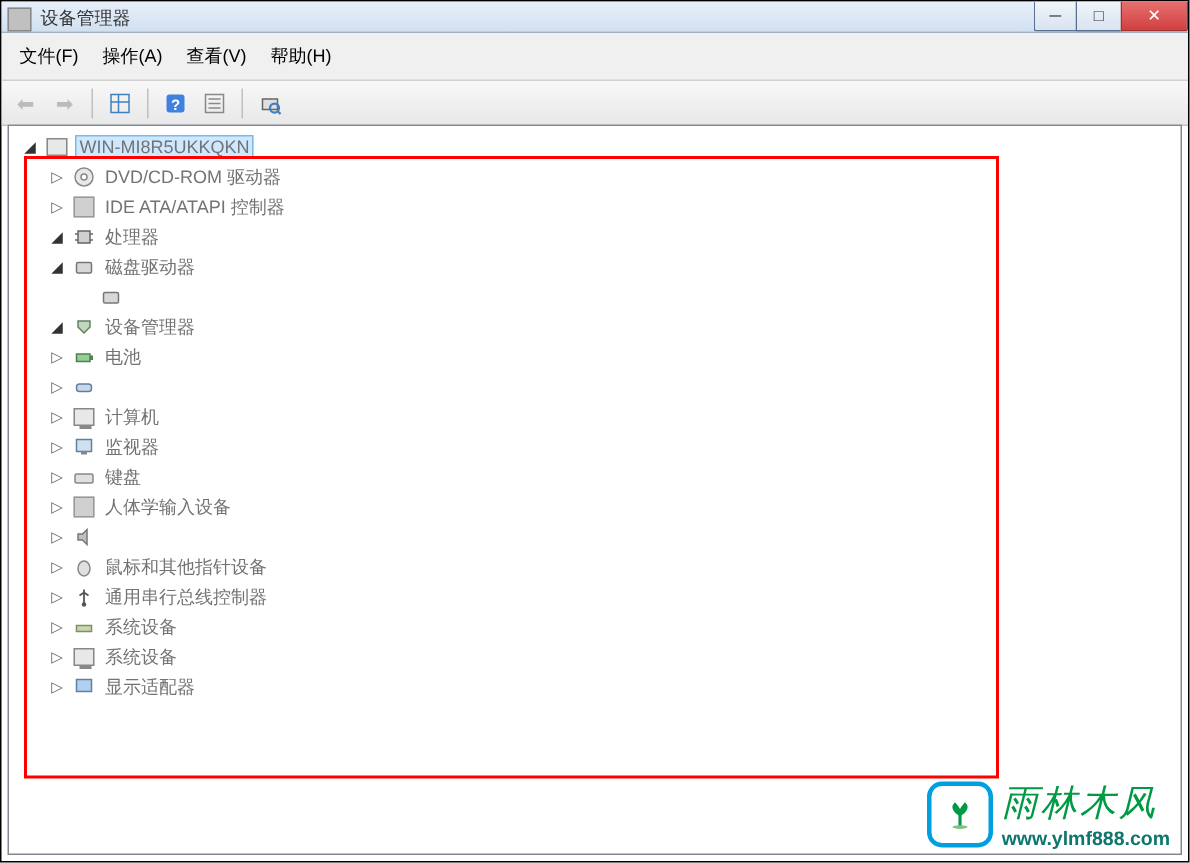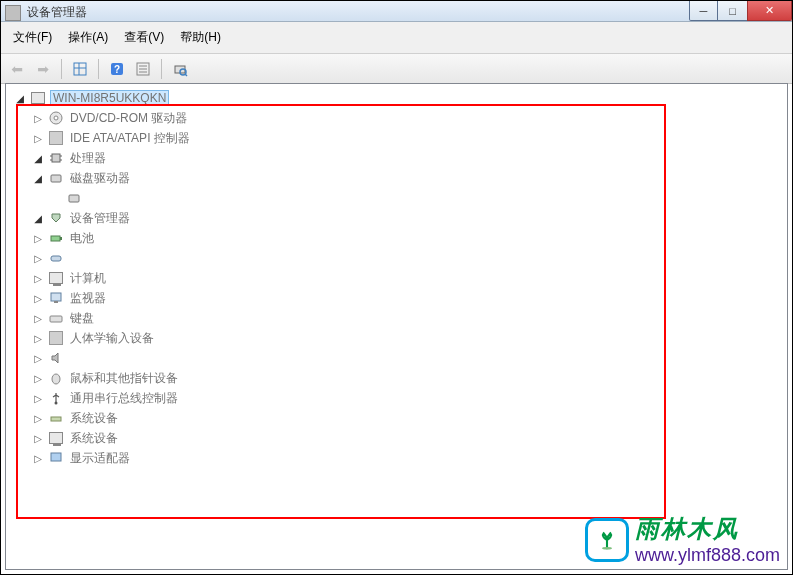--- a/index.html
+++ b/index.html
@@ -31,22 +31,22 @@
 .indent-0 { padding-left: 0; }
 .indent-1 { padding-left: 18px; }
 .indent-2 { padding-left: 36px; }
 .icon-computer { background: #e8e8e8; border: 1px solid #888; width: 14px; height: 12px; position: relative; }
 .icon-computer::after { content: ''; position: absolute; bottom: -3px; left: 3px; width: 8px; height: 2px; background: #888; }
 .icon-generic { width: 14px; height: 14px; background: #d0d0d0; border: 1px solid #999; }
 .watermark { position: absolute; bottom: 8px; right: 12px; display: flex; align-items: center; gap: 6px; }
 .wm-logo { width: 44px; height: 44px; border: 3px solid #00a0e0; border-radius: 10px; display: flex; align-items: center; justify-content: center; background: #fff; }
 .wm-plant { width: 20px; height: 20px; }
 .wm-text { display: flex; flex-direction: column; }
-.wm-cn { font-size: 24px; font-weight: bold; color: #009944; font-style: italic; letter-spacing: 2px; }
-.wm-url { font-size: 18px; font-weight: normal; color: #4c1d95; }
+.wm-cn { font-size: 24px; font-weight: normal; color: #009944; font-style: italic; letter-spacing: 2px; }
+.wm-url { font-size: 13px; font-weight: bold; color: #0f766e; }
 </style>
 </head>
 <body>
 
 <div class="titlebar">
   <div class="app-icon"></div>
   <div class="title">设备管理器</div>
   <div class="window-controls">
     <div class="win-btn min">─</div>
     <div class="win-btn max">□</div>

